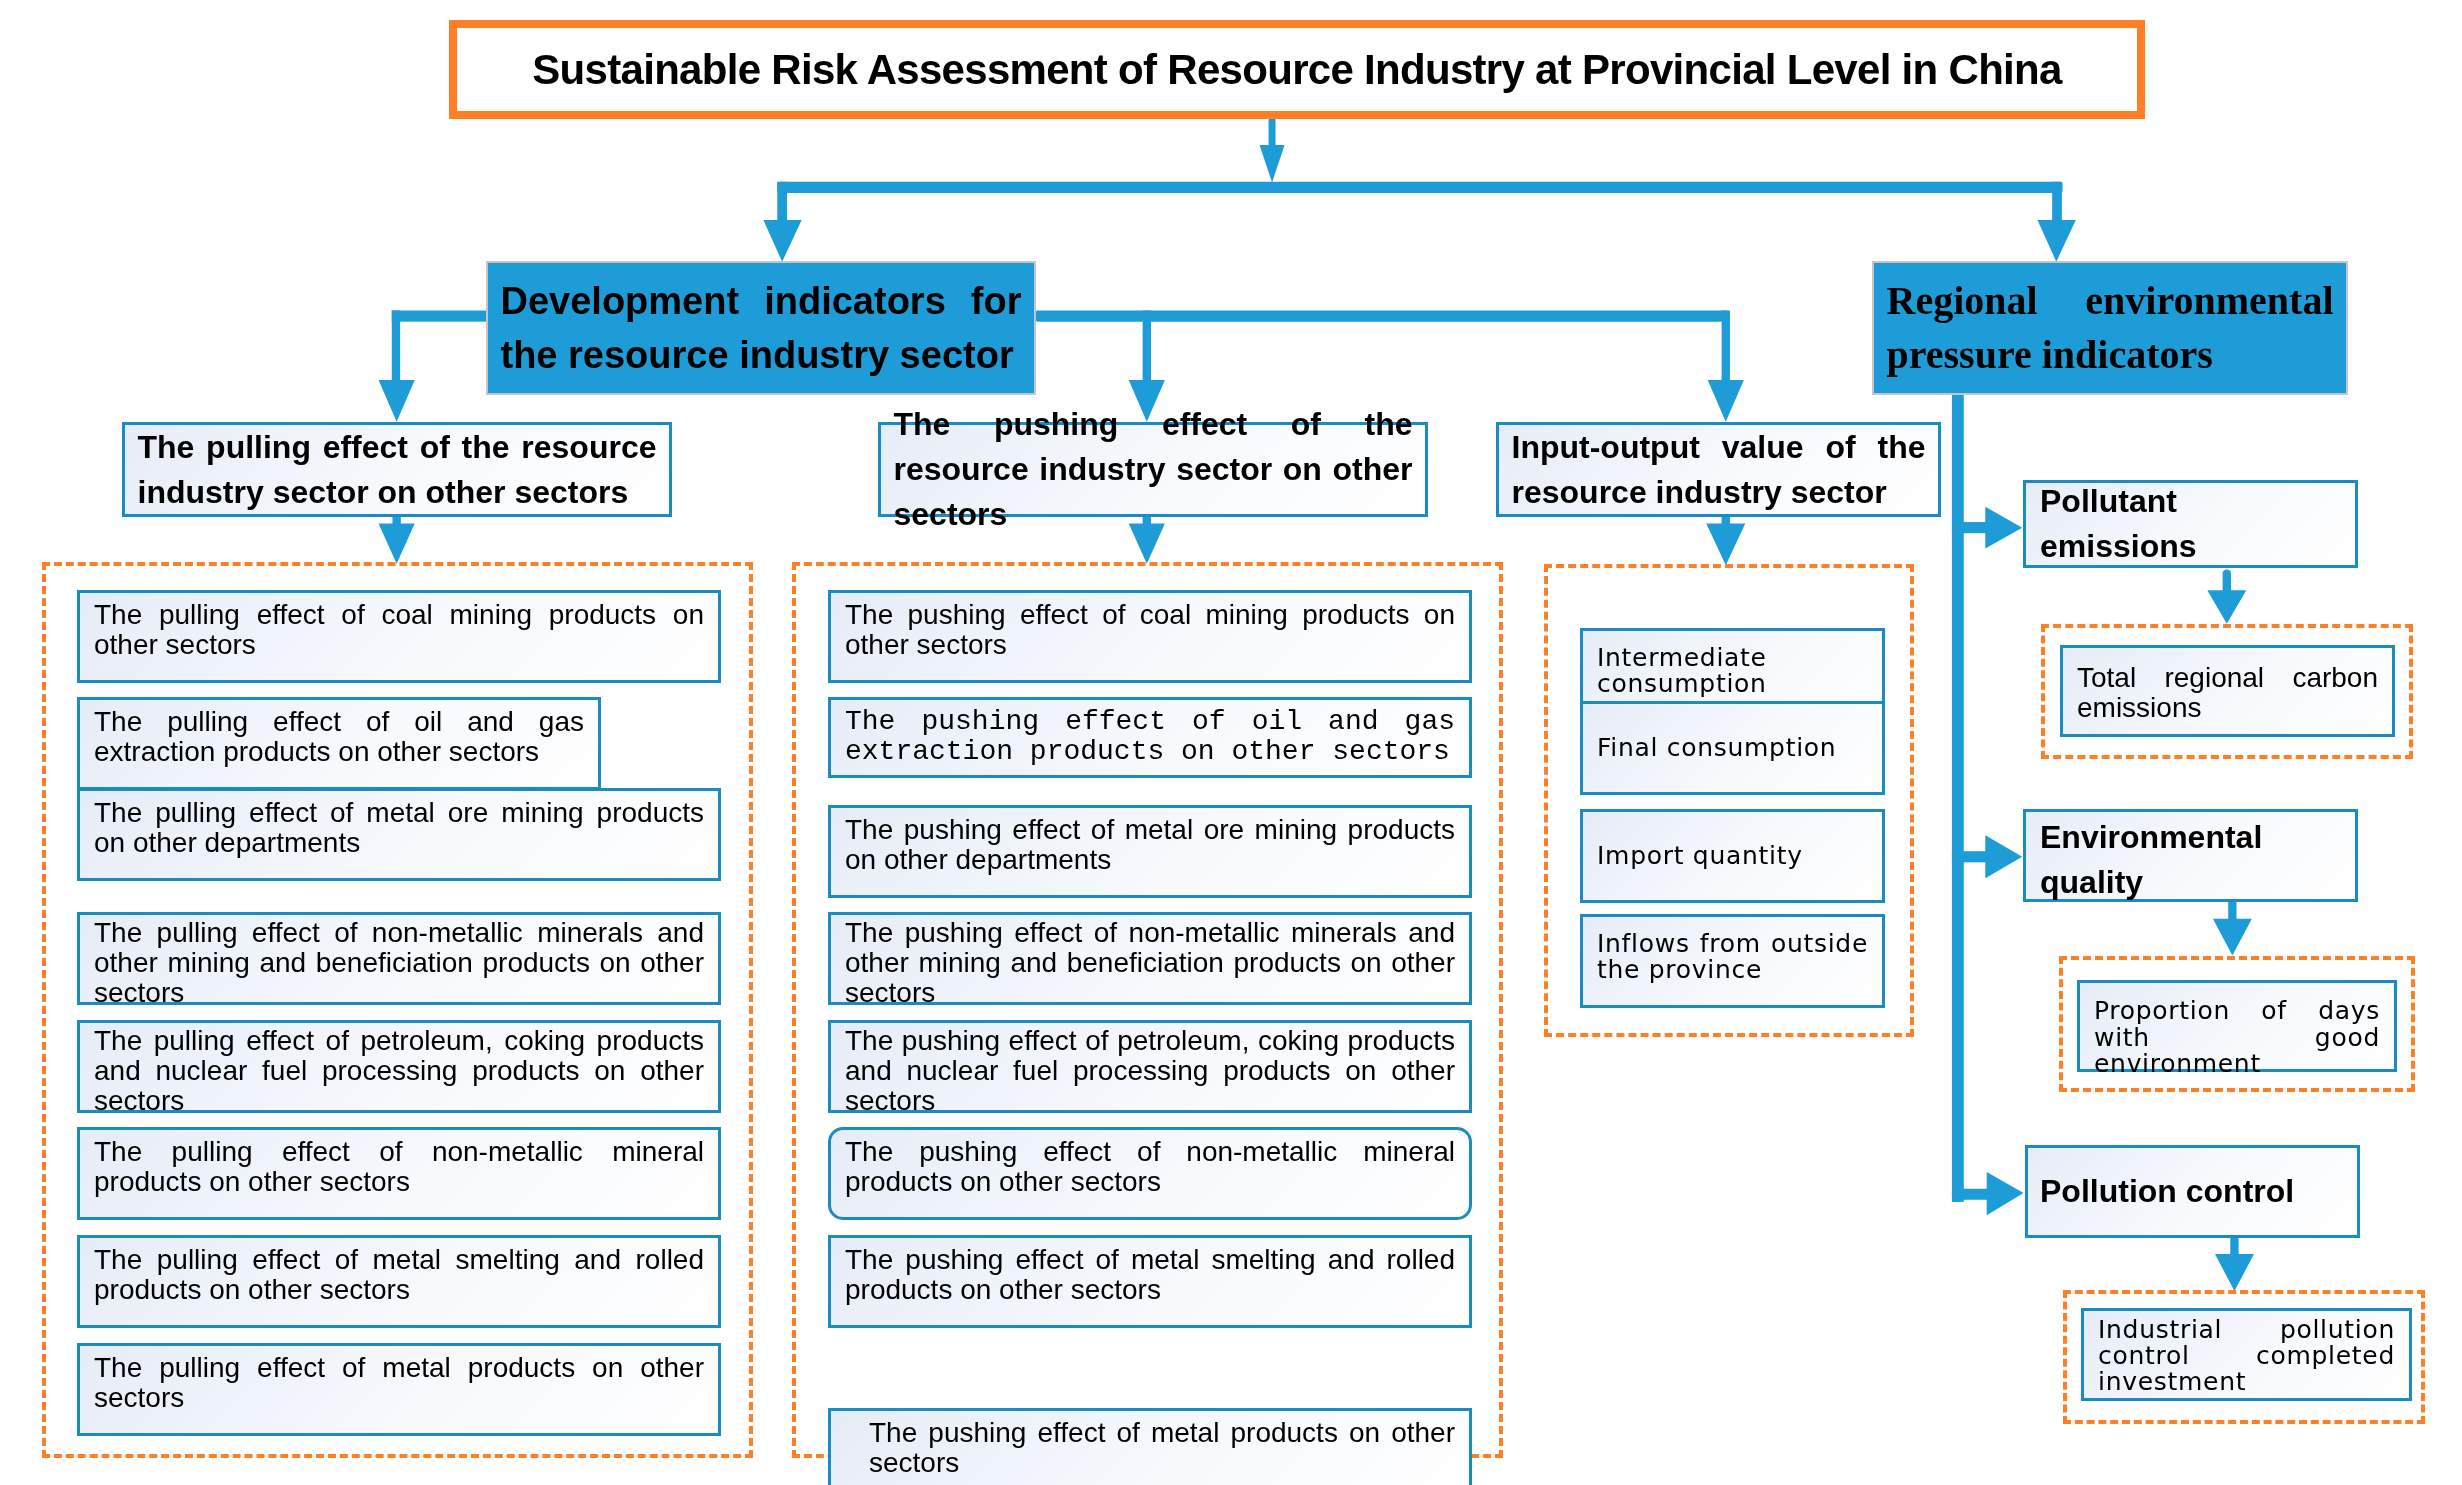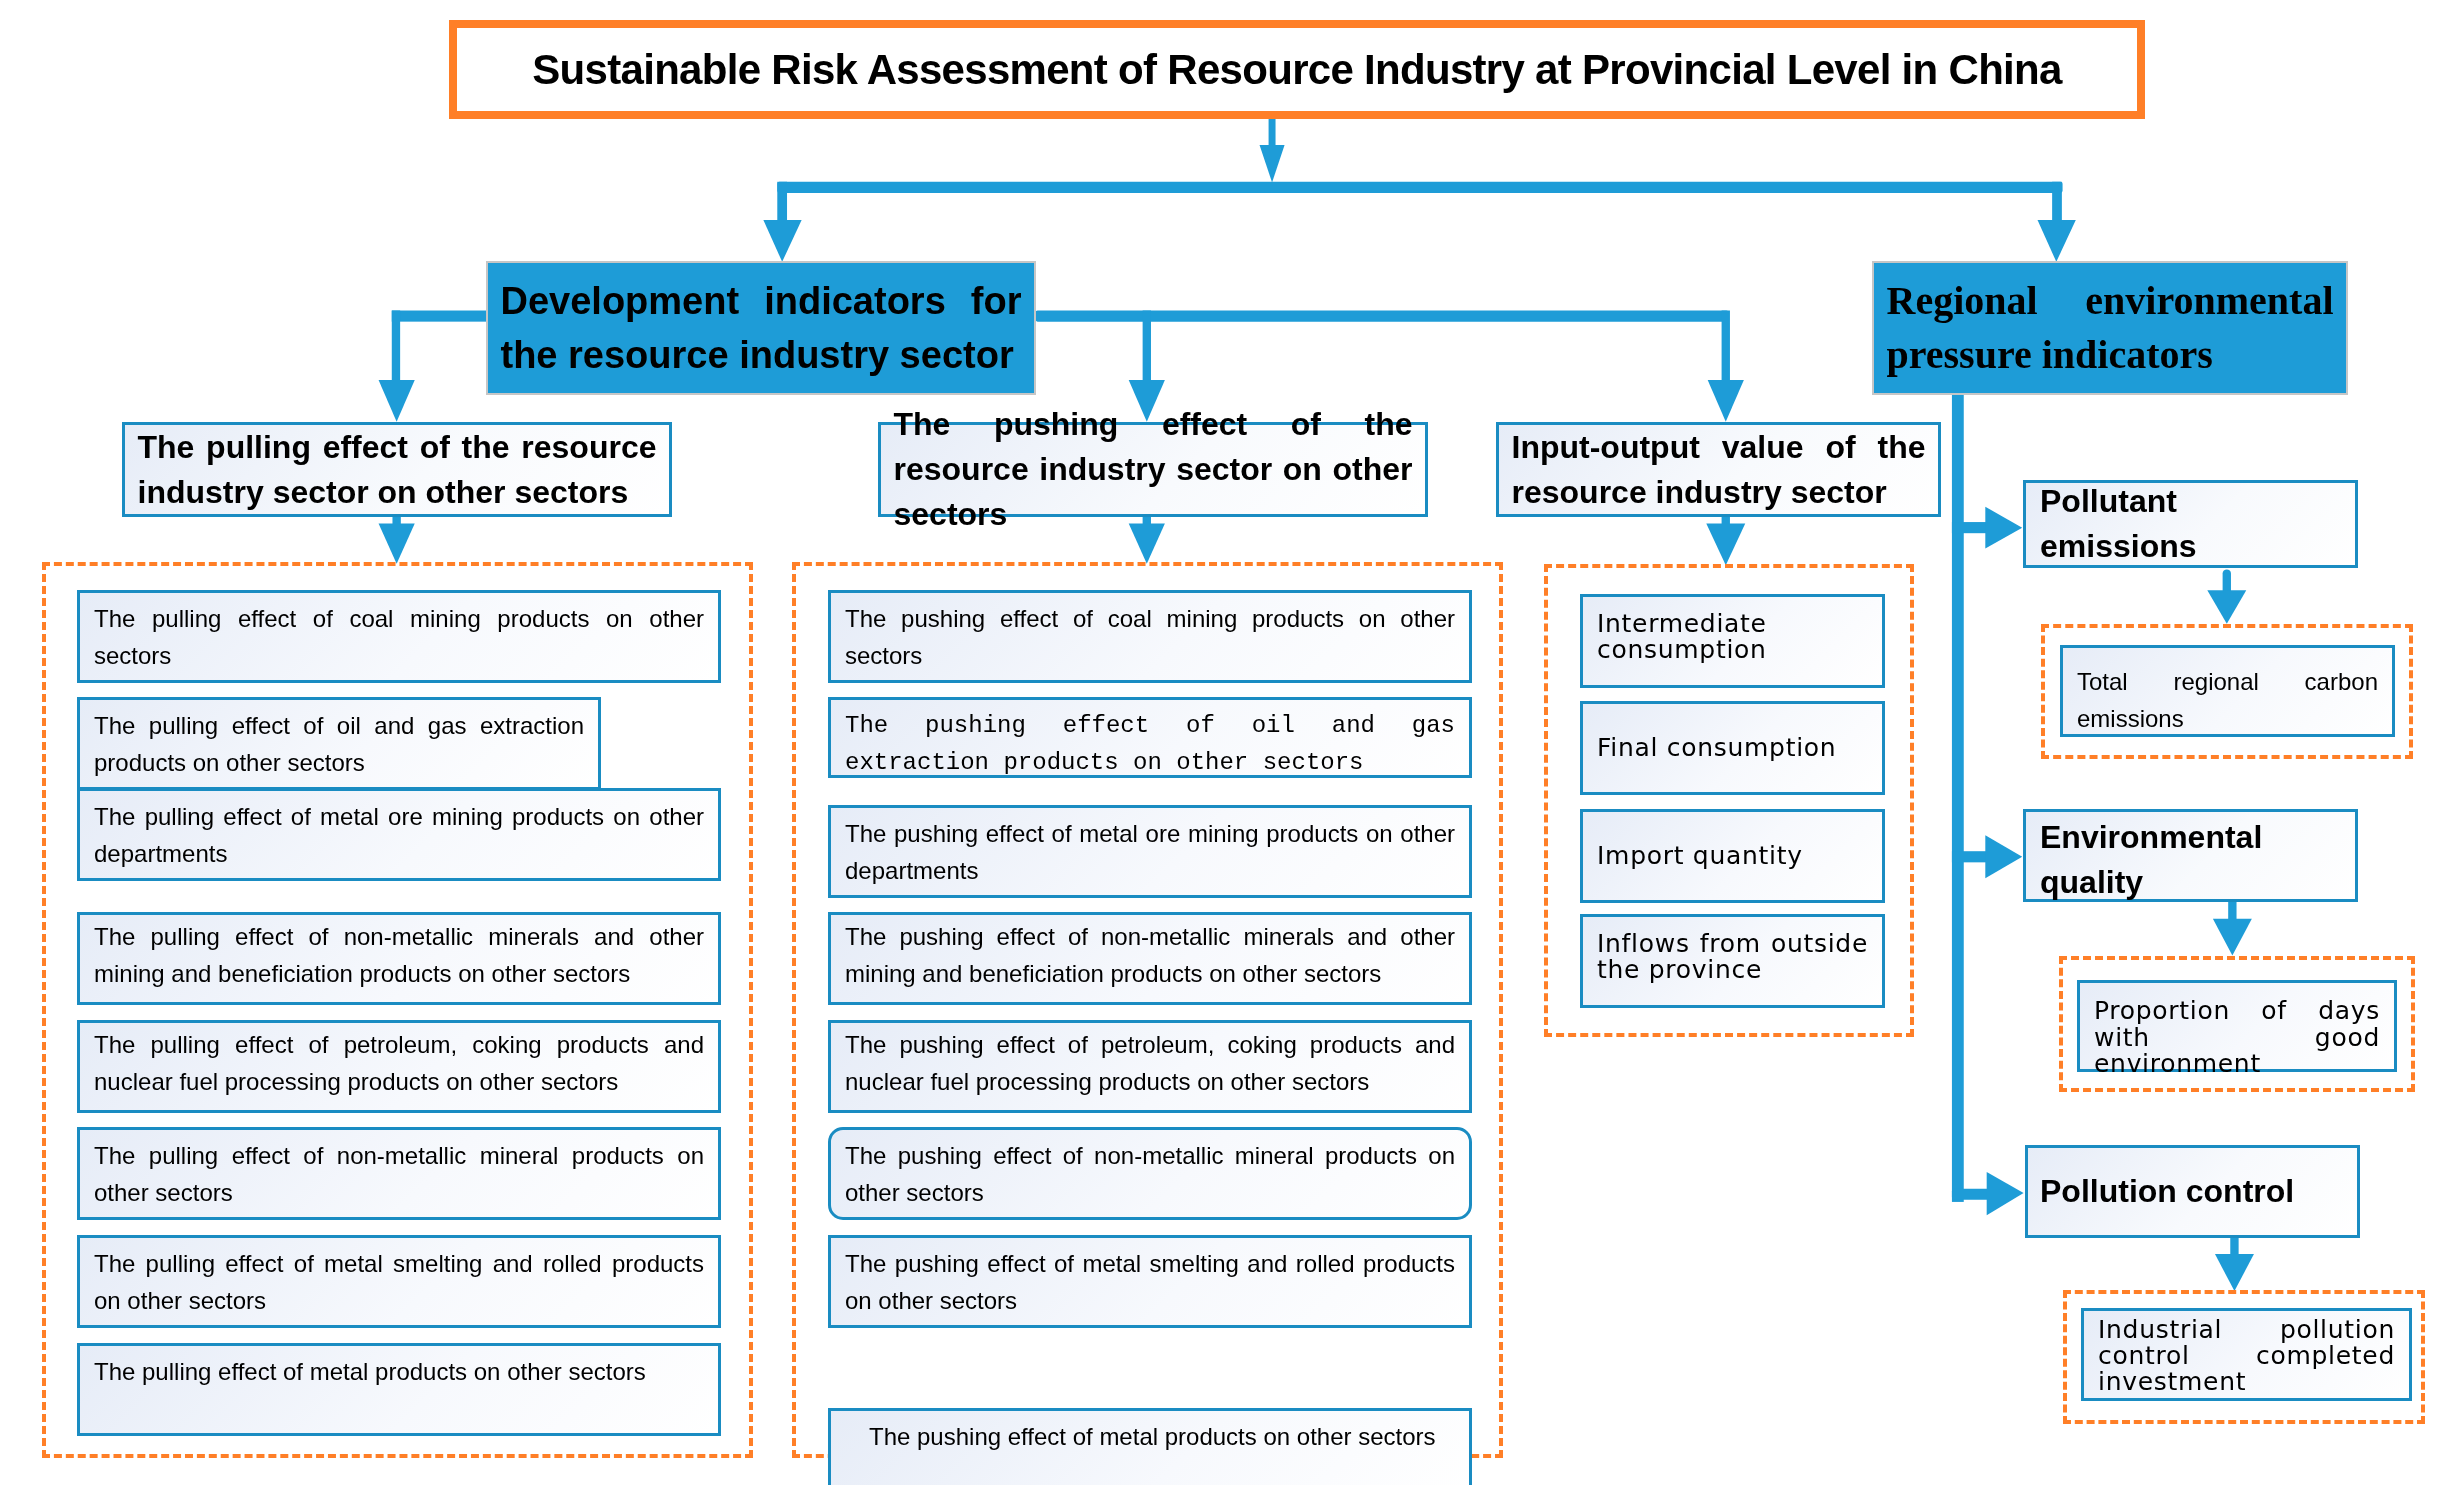--- a/index.html
+++ b/index.html
@@ -16,21 +16,21 @@
   .main-text.serif { font-family:"Liberation Serif", "DejaVu Serif", serif; font-size:40px; }
 
   .sub-box { border:3.5px solid #1A8CC2; background:linear-gradient(135deg,#E6ECF7 0%,#F8FAFD 55%,#ffffff 100%);
              padding:4.2px 12.5px; display:flex; align-items:center; }
   .sub-text { font-weight:bold; font-size:32px; line-height:45px; text-align:justify; text-align-last:left; width:100%; }
 
   .dashed { border:4.9px dashed #FF7F27; }
 
   .item { border:3.5px solid #1A8CC2; background:linear-gradient(135deg,#E6ECF7 0%,#F7F9FD 55%,#ffffff 100%);
           padding:7px 14px; }
-  .item-text { font-size:24px; line-height:37px; text-align:justify; text-align-last:left; }
+  .item-text { font-size:28px; line-height:30px; text-align:justify; text-align-last:left; }
   .item-text.wide { letter-spacing:0.7px; font-family:"DejaVu Sans", sans-serif; font-size:25px; line-height:26.4px; }
 
   .right-head { border:3.5px solid #1A8CC2; background:linear-gradient(135deg,#E6ECF7 0%,#F8FAFD 55%,#ffffff 100%);
                 padding:5.6px 14px; display:flex; align-items:center; }
   .right-head-text { font-weight:bold; font-size:32px; line-height:45px; }
 </style>
 </head>
 <body>
 
 <svg class="connectors" viewBox="0 0 3538 2135">
@@ -156,21 +156,21 @@
 <div class="abs item" style="left:828px; top:1127px; width:644px; height:93px;border-radius:15px;">
   <div class="item-text">The pushing effect of non-metallic mineral products on other sectors</div>
   </div>
 <div class="abs item" style="left:828px; top:1235px; width:644px; height:93px;">
   <div class="item-text">The pushing effect of metal smelting and rolled products on other sectors</div>
   </div>
 <div class="abs item" style="left:828px; top:1408px; width:644px; height:93px;padding-left:38px;">
   <div class="item-text">The pushing effect of metal products on other sectors</div>
   </div>
 
-<div class="abs item" style="left:1580px; top:594px; width:305px; height:94px; padding-top:14px;">
+<div class="abs item" style="left:1580px; top:628px; width:305px; height:94px; padding-top:14px;">
   <div class="item-text wide">Intermediate consumption</div>
   </div>
 <div class="abs item" style="left:1580px; top:701px; width:305px; height:94px; display:flex; align-items:center;">
   <div class="item-text wide">Final consumption</div>
   </div>
 <div class="abs item" style="left:1580px; top:809px; width:305px; height:94px; display:flex; align-items:center;">
   <div class="item-text wide">Import quantity</div>
   </div>
 <div class="abs item" style="left:1580px; top:914px; width:305px; height:94px; padding-top:14px;">
   <div class="item-text wide">Inflows from outside the province</div>

